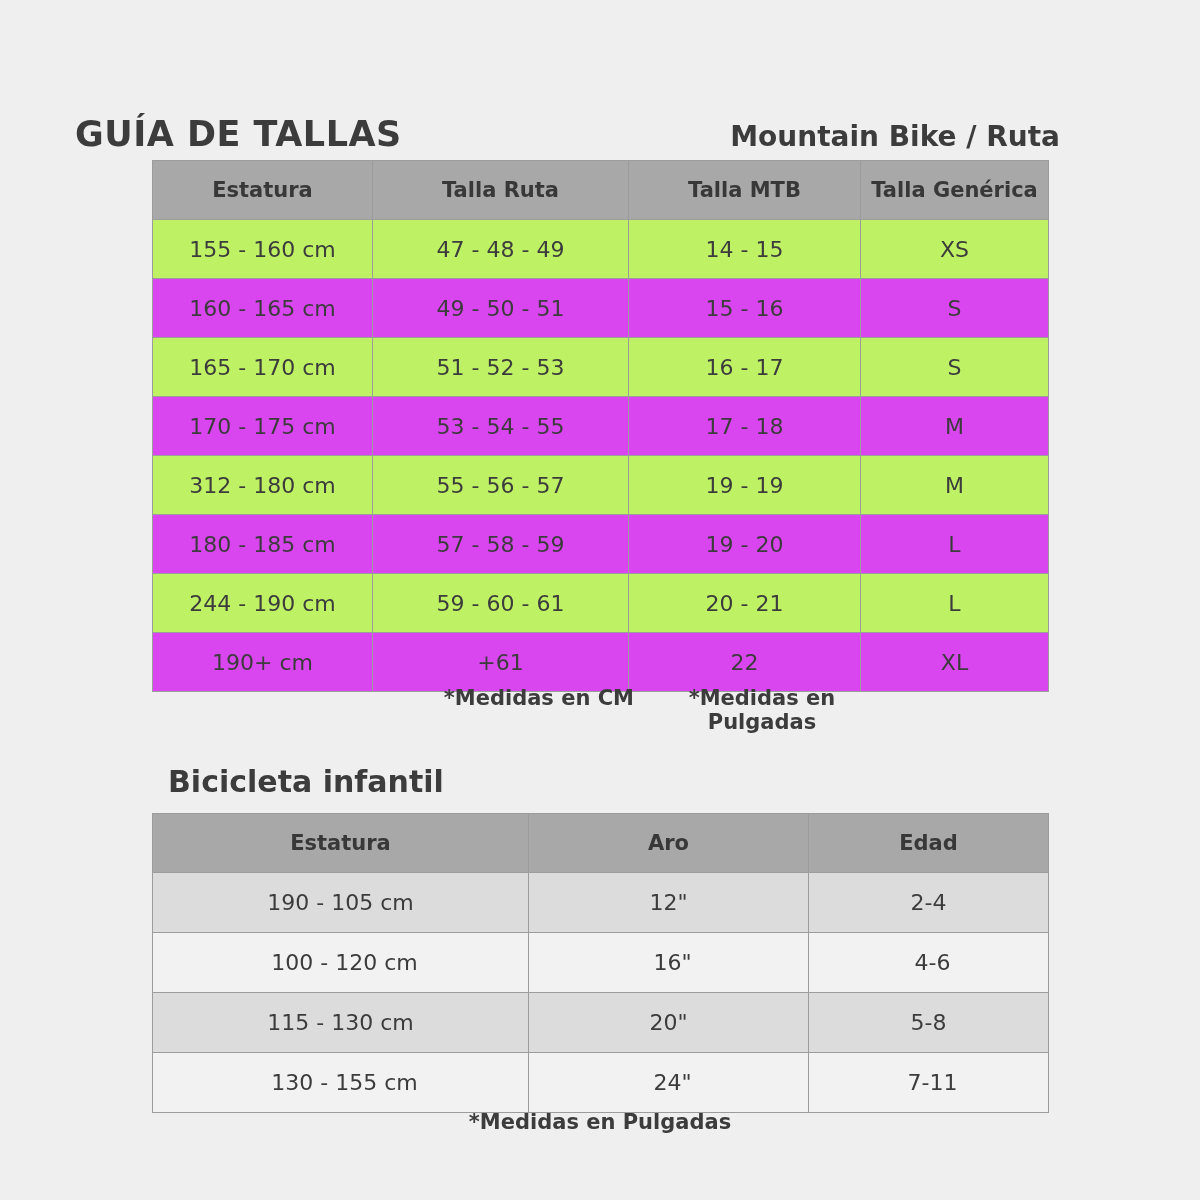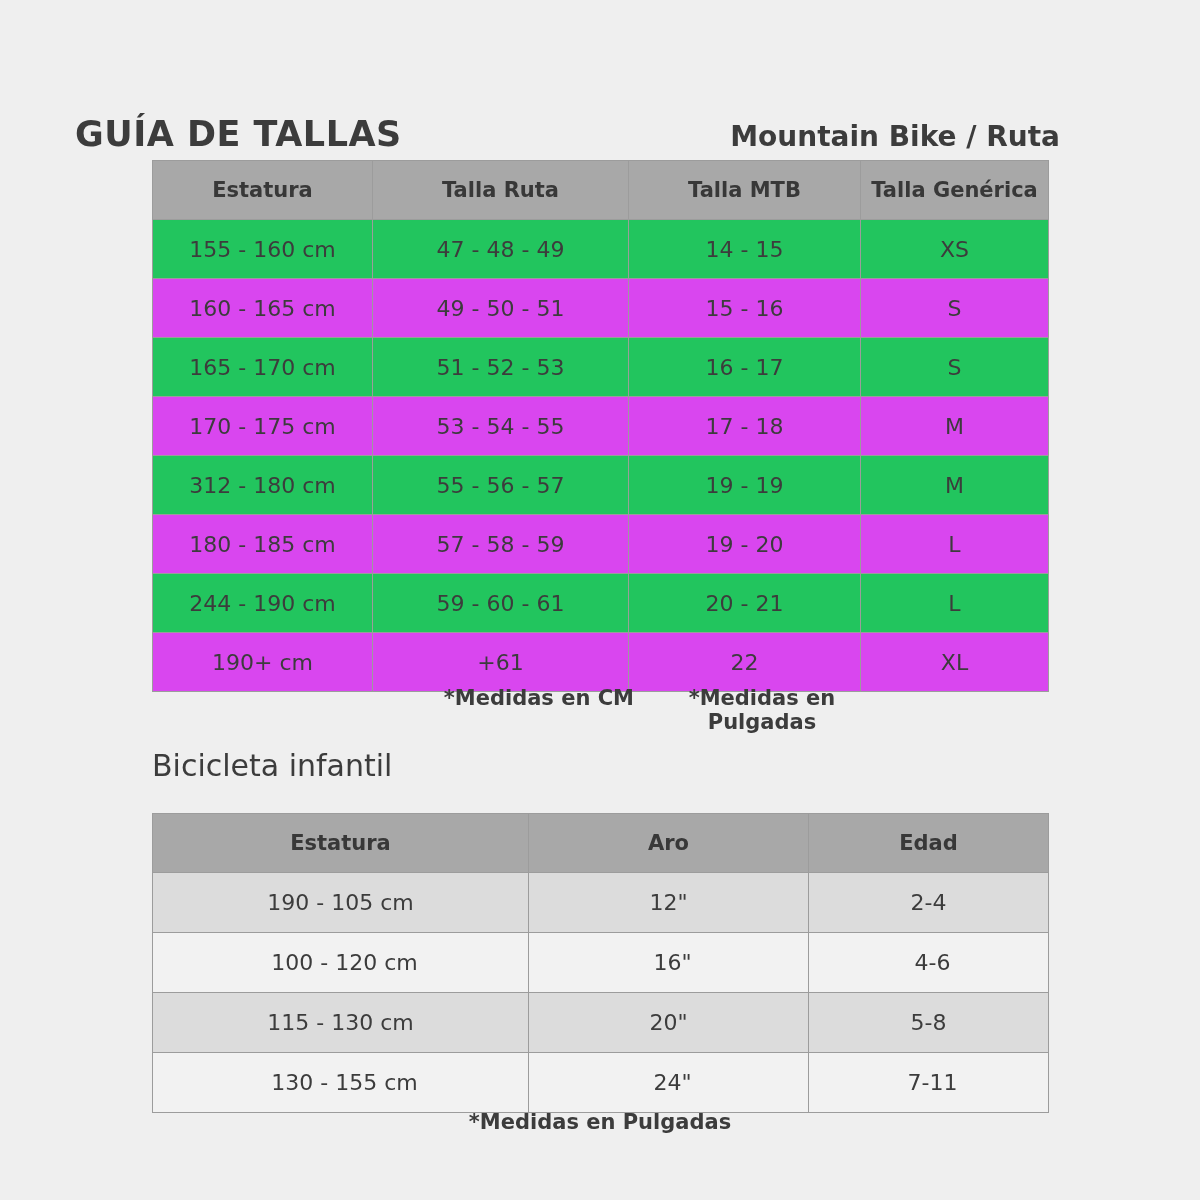--- a/index.html
+++ b/index.html
@@ -78,21 +78,21 @@
     background: #a8a8a8;
     font-weight: bold;
     font-size: 21px;
     color: #383838;
   }
   .table-main td {
     height: 58px;
     font-size: 22px;
   }
   .table-main tr.shaded td {
-    background: #22c55e;
+    background: #bef264;
   }
   .table-main tr.plain td {
     background: #d946ef;
   }
   .col-estatura { width: 220px; }
   .col-ruta { width: 256px; }
   .col-mtb { width: 232px; }
   .col-generica { width: 188px; }
 
   .notes-main {
@@ -120,23 +120,23 @@
     text-align: center;
     font-weight: bold;
   }
 
   
   .kids-title {
     position: absolute;
     top: 748px;
     left: 152px;
     font-size: 30px;
-    font-weight: normal;
-    color: #3c3c3c;
-    margin: 0;
+    font-weight: bold;
+    color: #3c3c3c;
+    margin: 16px;
   }
   .table-kids {
     position: absolute;
     top: 813px;
     left: 152px;
     width: 896px;
   }
   .table-kids th {
     height: 58px;
     background: #a8a8a8;

